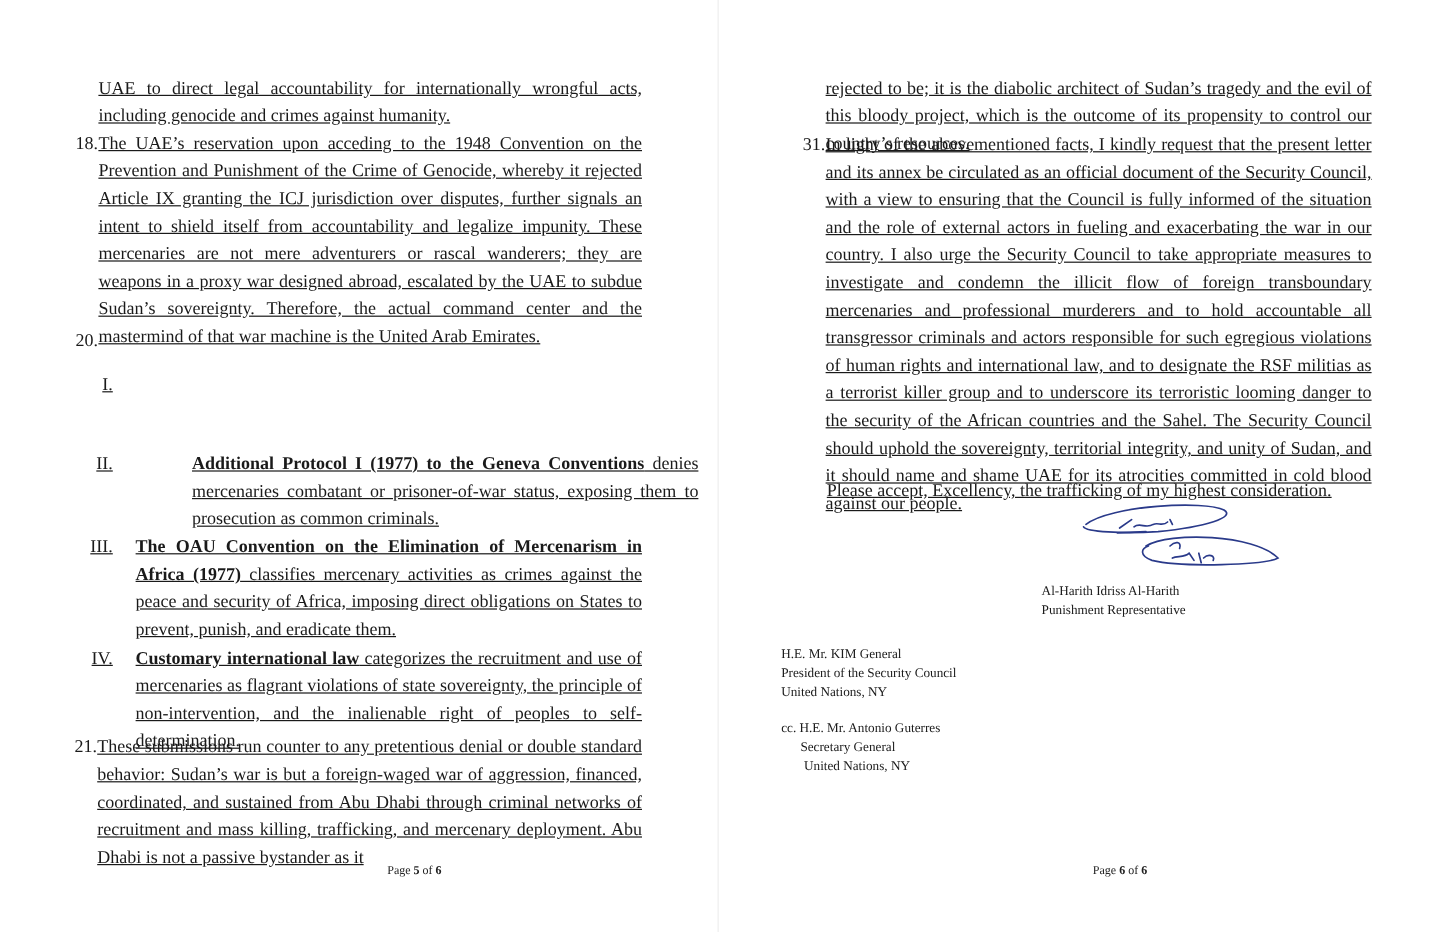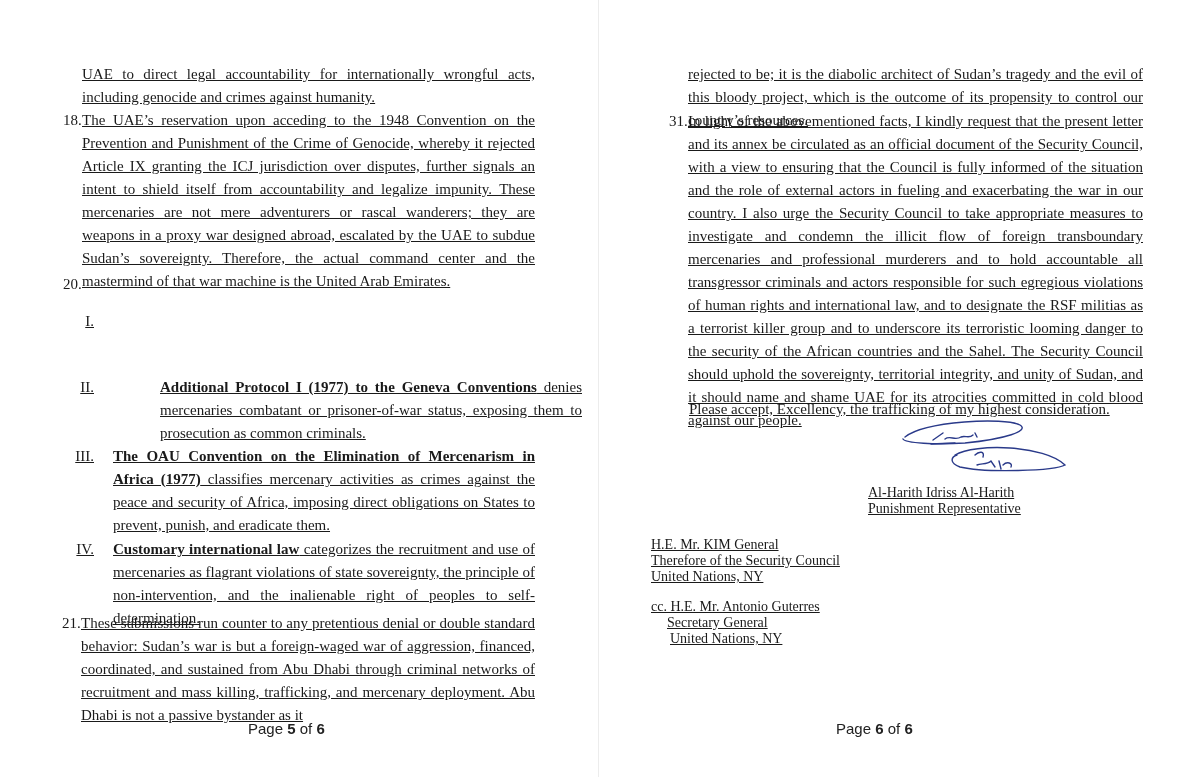--- a/index.html
+++ b/index.html
@@ -20,25 +20,25 @@
       background: #ececec;
     }
     .text {
       font-size: 15px; line-height: 23px; text-align: justify; text-decoration: underline;
     }
     .para { position: absolute; }
     .para .num { position: absolute; left: -19px; top: 0; }
     .roman { position: absolute; text-align: right; width: 22px; }
     b { font-weight: bold; }
     .footer {
-      position: absolute; font-family: Liberation Sans, sans-serif;
-      font-size: 15px; color: #222; width: 120px; text-align: left;
+      position: absolute; font-family: Liberation Serif, serif;
+      font-size: 10px; color: #222; width: 120px; text-align: right;
     }
     .footer b { font-weight: bold; }
-    .block { position: absolute; font-size: 14px; line-height: 16px; text-decoration: underline; }
+    .block { position: absolute; font-size: 11px; line-height: 16px; }
     .sig { position: absolute; }
   </style>
 </head>
 <body>
 
 <div class="page left">
 
   <div class="para text" style="left:82px; top:63px; width:453px;">UAE to direct legal accountability for internationally wrongful acts, including genocide and crimes against humanity.</div>
 
   <div class="para text" style="left:82px; top:109px; width:453px;">
@@ -103,21 +103,21 @@
     </g>
   </svg>
 
   <div class="block" style="left:269px; top:485px;">
     <div>Al-Harith Idriss Al-Harith</div>
     <div>Punishment Representative</div>
   </div>
 
   <div class="block" style="left:52px; top:537px;">
     <div>H.E. Mr. KIM General</div>
-    <div>Therefore of the Security Council</div>
+    <div>President of the Security Council</div>
     <div>United Nations, NY</div>
   </div>
 
   <div class="block" style="left:52px; top:599px;">
     <div>cc. H.E. Mr. Antonio Guterres</div>
     <div style="padding-left:16px;">Secretary General</div>
     <div style="padding-left:19px;">United Nations, NY</div>
   </div>
 
   <div class="footer" style="left:237px; top:720px;">

